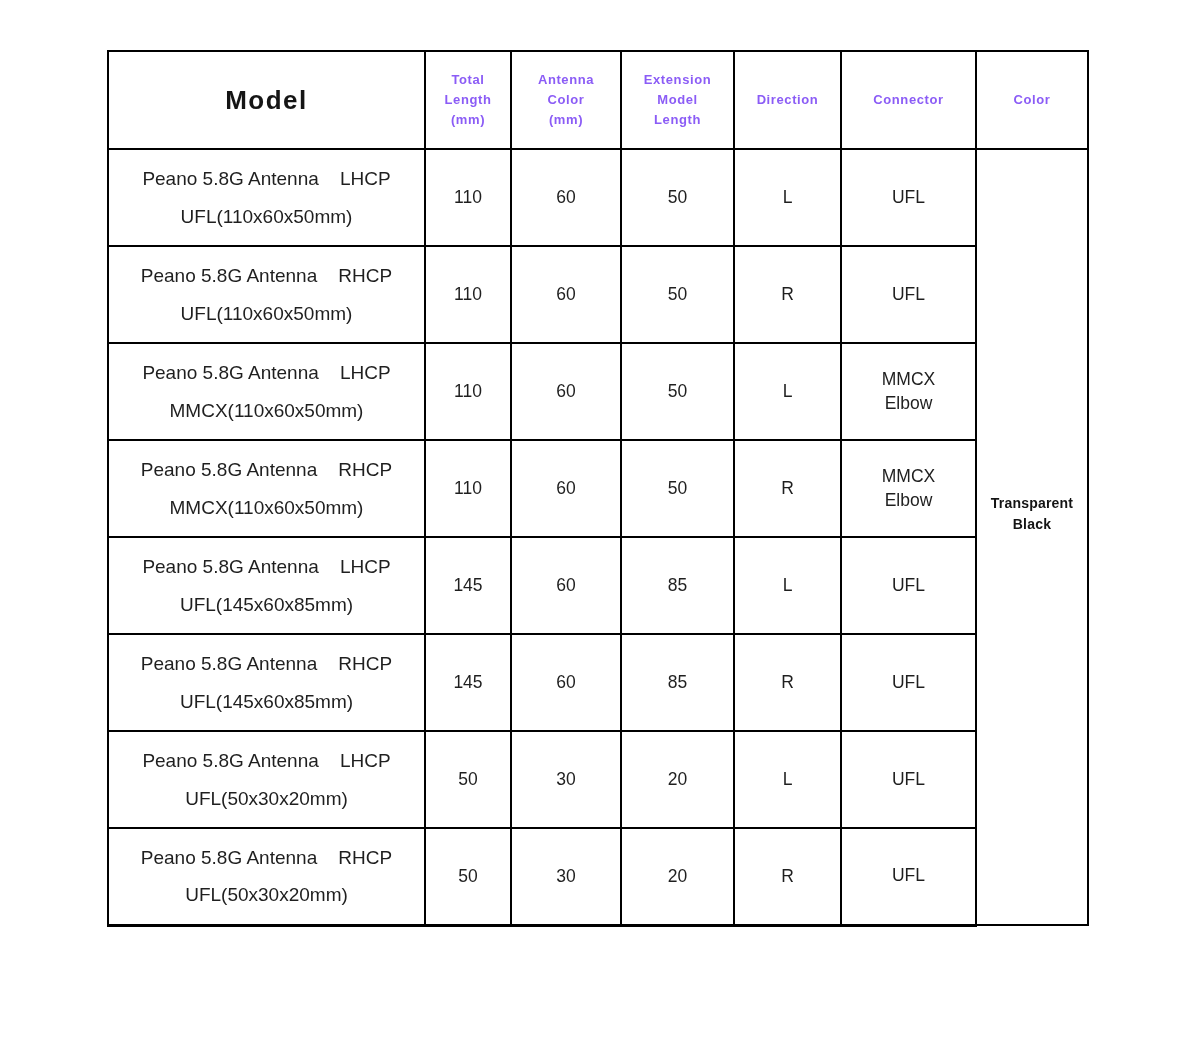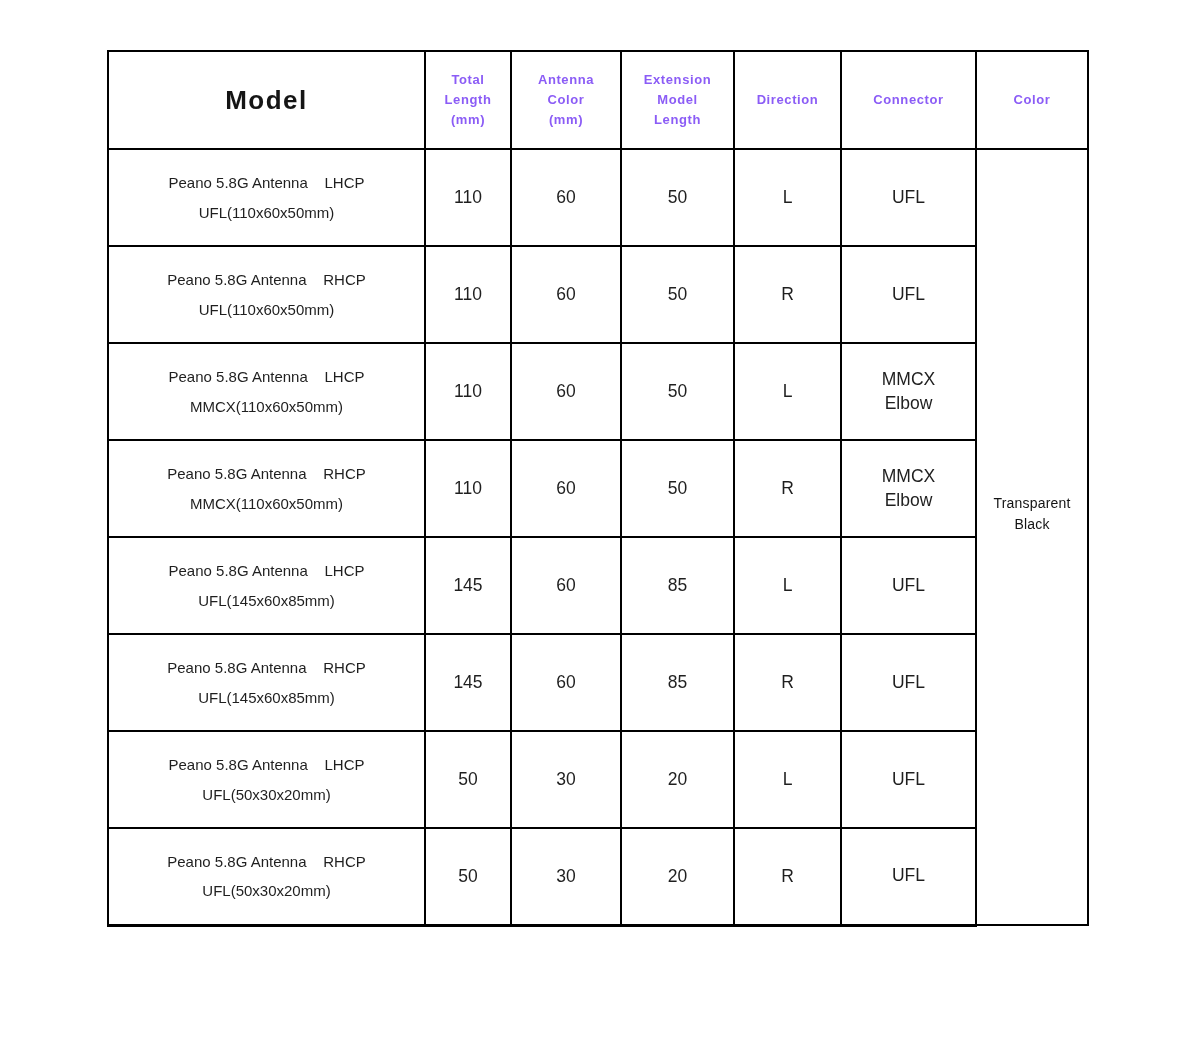--- a/index.html
+++ b/index.html
@@ -47,39 +47,39 @@
   }
   th.small-th {
     font-size: 13px;
     font-weight: bold;
     line-height: 1.55;
     letter-spacing: 0.6px;
     white-space: pre-line;
     color: #8b5cf6;
   }
   td.model-cell {
-    font-size: 15px;
+    font-size: 19px;
     line-height: 1.95;
     white-space: pre-wrap;
     color: #1f1f1f;
   }
   td.num-cell,
   td.direction-cell,
   td.connector-cell {
     font-size: 17.5px;
     color: #1f1f1f;
     border-radius: 6px;
   }
   td.connector-cell {
     line-height: 1.35;
     white-space: pre-line;
   }
   td.color-cell {
     font-size: 14px;
-    font-weight: normal;
+    font-weight: bold;
     line-height: 1.5;
     letter-spacing: 0.2px;
     white-space: pre-line;
     color: #141414;
     padding-bottom: 47px;
   }
 </style>
 </head>
 <body>
 

